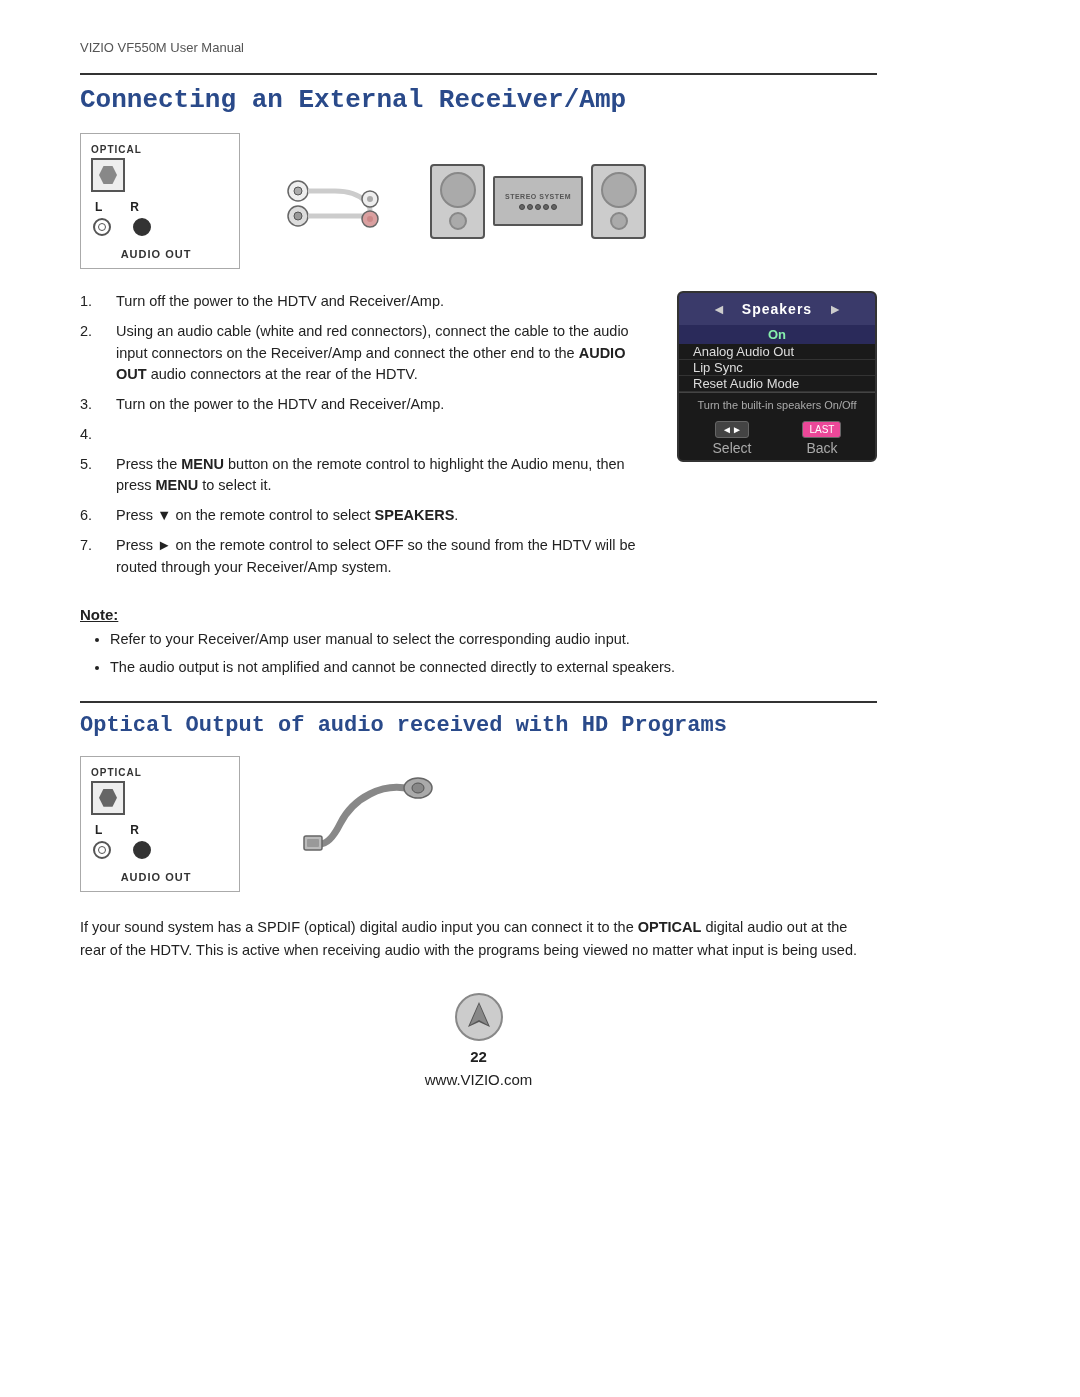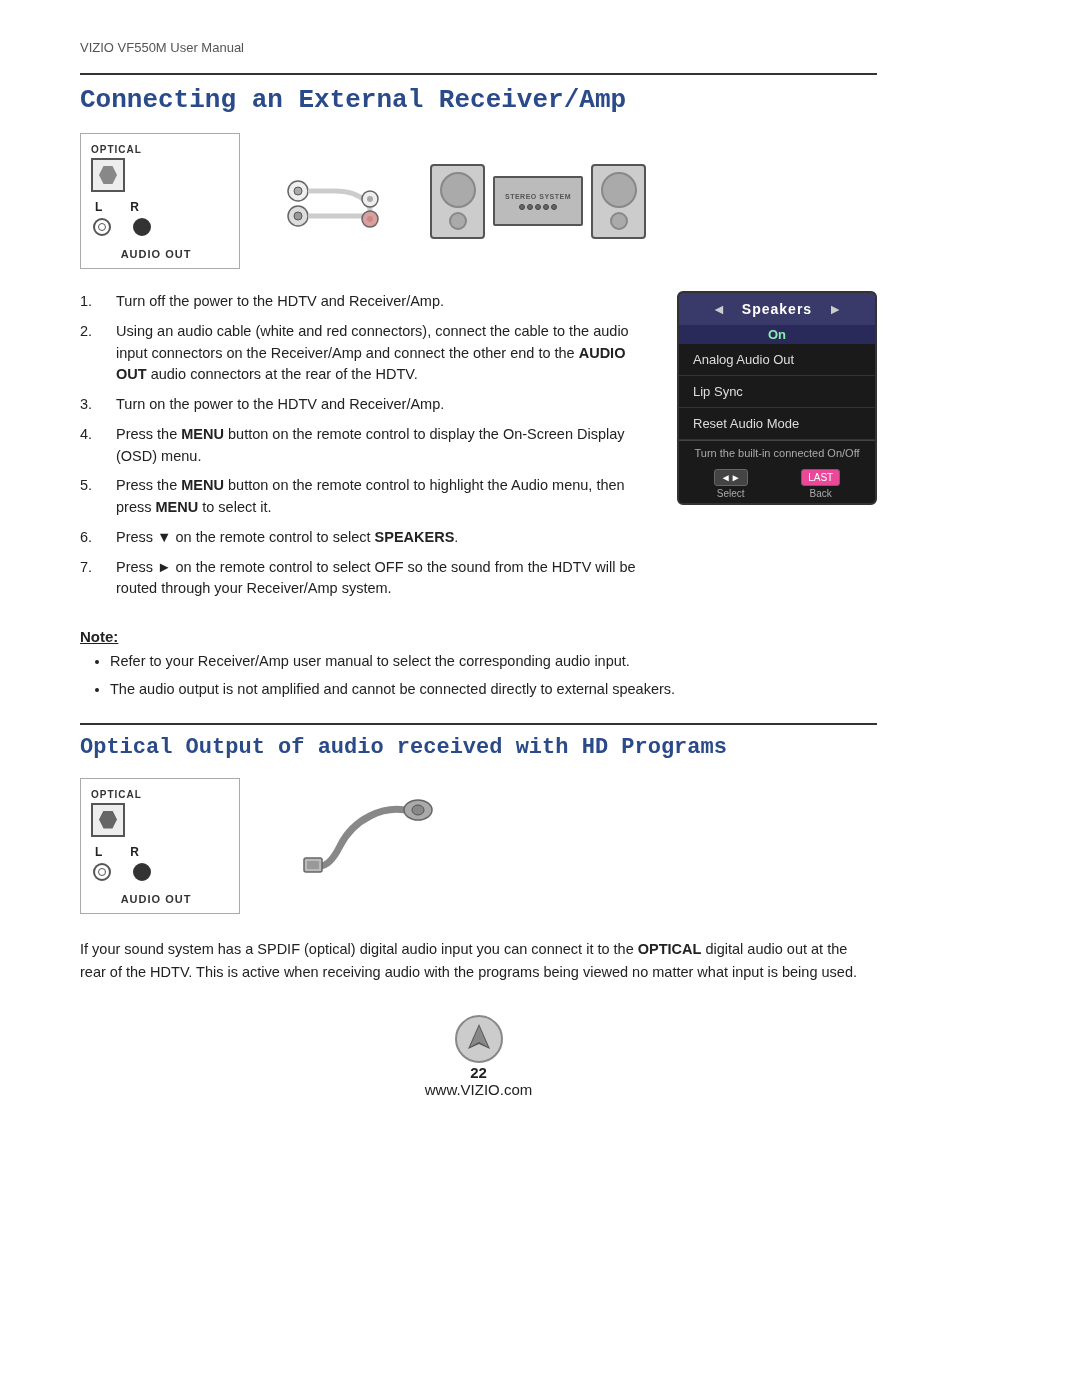--- a/index.html
+++ b/index.html
@@ -250,21 +250,21 @@
     .osd-arrow {
       font-size: 14px;
       color: #ccc;
     }
     .osd-value {
       font-size: 13px;
       color: #86efac;
       font-weight: bold;
     }
     .osd-item {
-      padding: 8px 14px;
+      padding: 0 14px;
       color: #ddd;
       font-size: 13px;
       border-bottom: 1px solid #333;
     }
     .osd-item:last-child {
       border-bottom: none;
     }
     .osd-footer {
       background: #1a1a1a;
       border-top: 1px solid #444;
@@ -281,21 +281,21 @@
     }
     .osd-btn {
       background: #444;
       border: 1px solid #666;
       border-radius: 3px;
       color: #fff;
       font-size: 10px;
       padding: 2px 6px;
     }
     .osd-btn-label {
-      font-size: 10px;
+      font-size: 14px;
       color: #aaa;
     }
     .note-section {
       margin-bottom: 22px;
     }
     .note-label {
       font-weight: bold;
       font-size: 15px;
       text-decoration: underline;
     }
@@ -316,20 +316,21 @@
     }
     .paragraph-text {
       font-size: 14.5px;
       line-height: 1.6;
     }
     .footer-area {
       display: flex;
       flex-direction: column;
       align-items: center;
       margin-top: 30px;
+      gap: 6px;
     }
     .footer-logo {
       width: 50px;
       height: 50px;
     }
     .footer-page {
       font-size: 15px;
       font-weight: bold;
       color: #222;
     }
@@ -431,21 +432,20 @@
         <li>
           <span class="num">2.</span>
           <span>Using an audio cable (white and red connectors), connect the cable to the audio input connectors on the Receiver/Amp and connect the other end to the <b>AUDIO OUT</b> audio connectors at the rear of the HDTV.</span>
         </li>
         <li>
           <span class="num">3.</span>
           <span>Turn on the power to the HDTV and Receiver/Amp.</span>
         </li>
         <li>
           <span class="num">4.</span>
-          <span>Press the <b>MENU</b> button on the remote control to display the On-Screen Display (OSD) menu.</span>
         </li>
         <li>
           <span class="num">5.</span>
           <span>Press the <b>MENU</b> button on the remote control to highlight the Audio menu, then press <b>MENU</b> to select it.</span>
         </li>
         <li>
           <span class="num">6.</span>
           <span>Press ▼ on the remote control to select <b>SPEAKERS</b>.</span>
         </li>
         <li>
@@ -461,21 +461,21 @@
           <span class="osd-arrow">◄</span>
           <span class="osd-header">Speakers</span>
           <span class="osd-arrow">►</span>
         </div>
         <div class="osd-header-row" style="background:#2a2a5a;padding:2px 8px;">
           <span class="osd-value">On</span>
         </div>
         <div class="osd-item">Analog Audio Out</div>
         <div class="osd-item">Lip Sync</div>
         <div class="osd-item">Reset Audio Mode</div>
-        <div class="osd-footer">Turn the built-in connected On/Off</div>
+        <div class="osd-footer">Turn the built-in speakers On/Off</div>
         <div class="osd-buttons-row">
           <div style="display:flex;flex-direction:column;align-items:center;gap:2px;">
             <div class="osd-btn">◄►</div>
             <span class="osd-btn-label">Select</span>
           </div>
           <div style="display:flex;flex-direction:column;align-items:center;gap:2px;">
             <div class="osd-btn" style="background:#ec4899;">LAST</div>
             <span class="osd-btn-label">Back</span>
           </div>
         </div>

